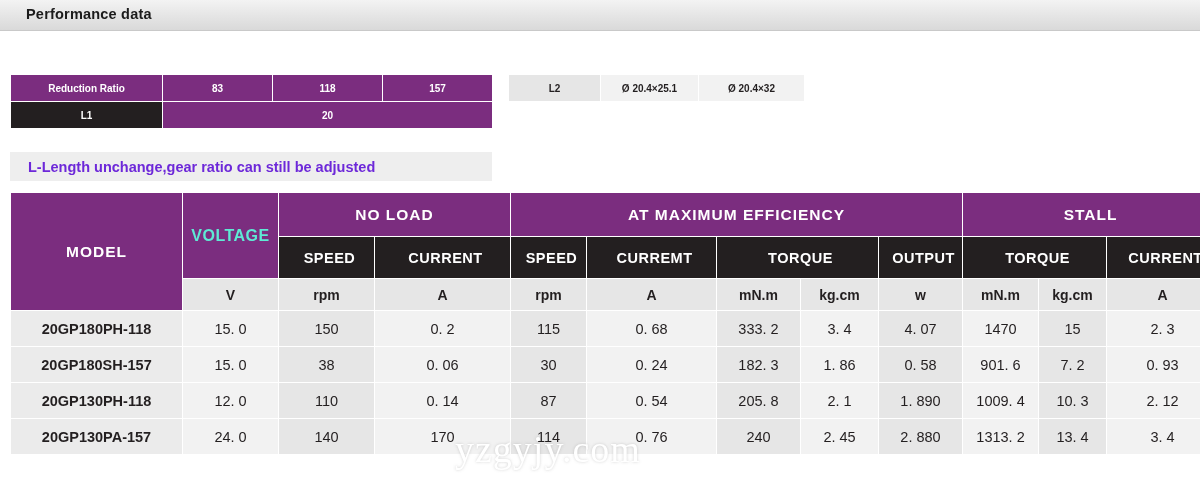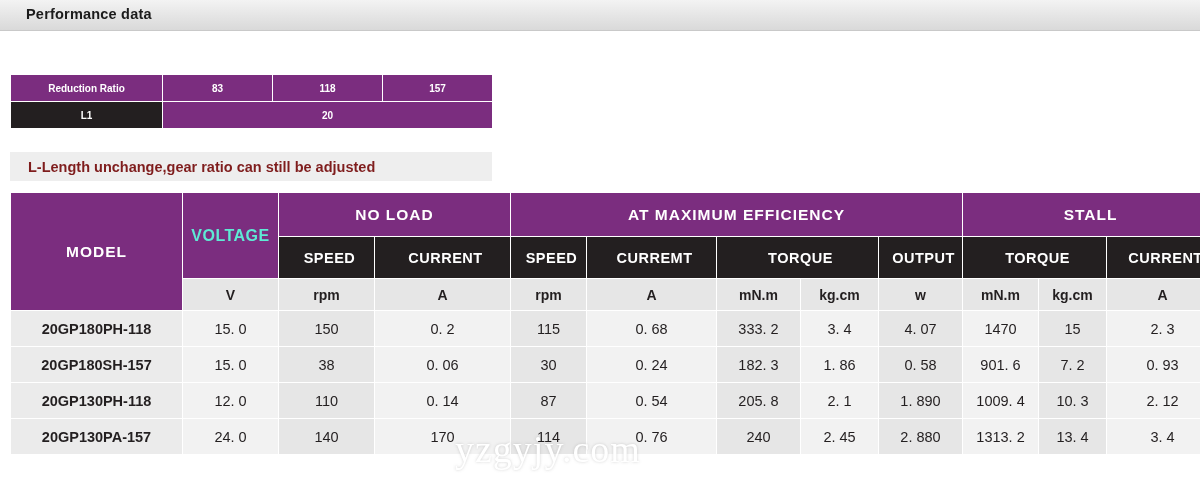--- a/index.html
+++ b/index.html
@@ -92,21 +92,21 @@
     top: 152px;
     width: 482px;
     height: 29px;
     background: #eeeeee;
     box-sizing: border-box;
     display: flex;
     align-items: center;
     padding-left: 18px;
     font-size: 14.5px;
     font-weight: bold;
-    color: #7f1d1d;
+    color: #6d28d9;
   }
 
   
   #perf {
     position: absolute;
     left: 10px;
     top: 192px;
     width: 1180px;
     border-collapse: collapse;
     table-layout: fixed;
@@ -214,20 +214,25 @@
   </tr>
   <tr>
     <td class="dark c0">L1</td>
     <td class="purple-mid" colspan="3">20</td>
   </tr>
 </tbody>
   </table>
 
 <table id="type-table" class="mini-table">
   <tbody>
+  <tr>
+    <td class="grey d0">L2</td>
+    <td class="white-cell d1">Ø 20.4×25.1</td>
+    <td class="white-cell d2">Ø 20.4×32</td>
+  </tr>
 </tbody>
   </table>
 
 <div class="note-box">L-Length unchange,gear ratio can still be adjusted</div>
 
 <table id="perf">
   <colgroup>
     <col class="w-model">
       <col class="w-volt">
     <col class="w-nlsp">

